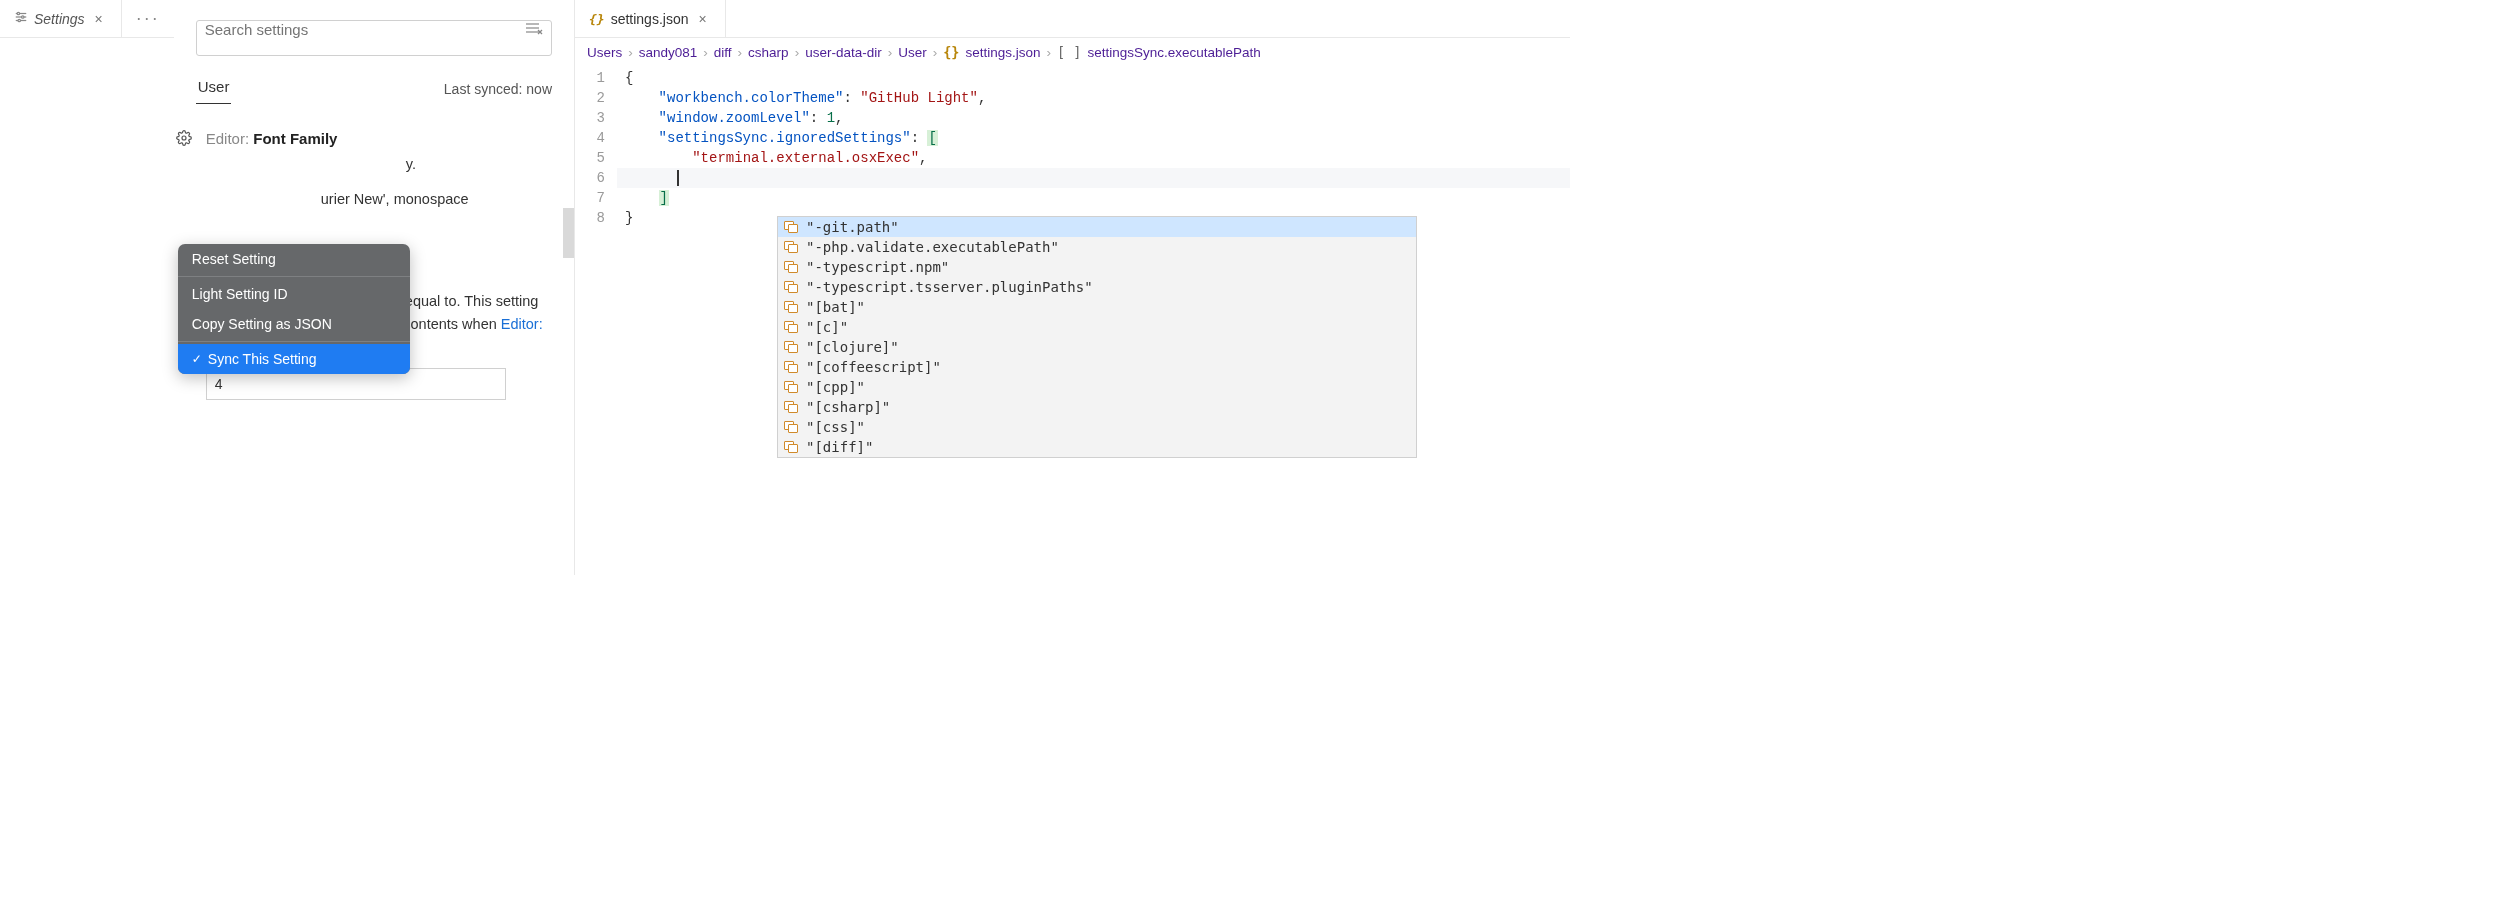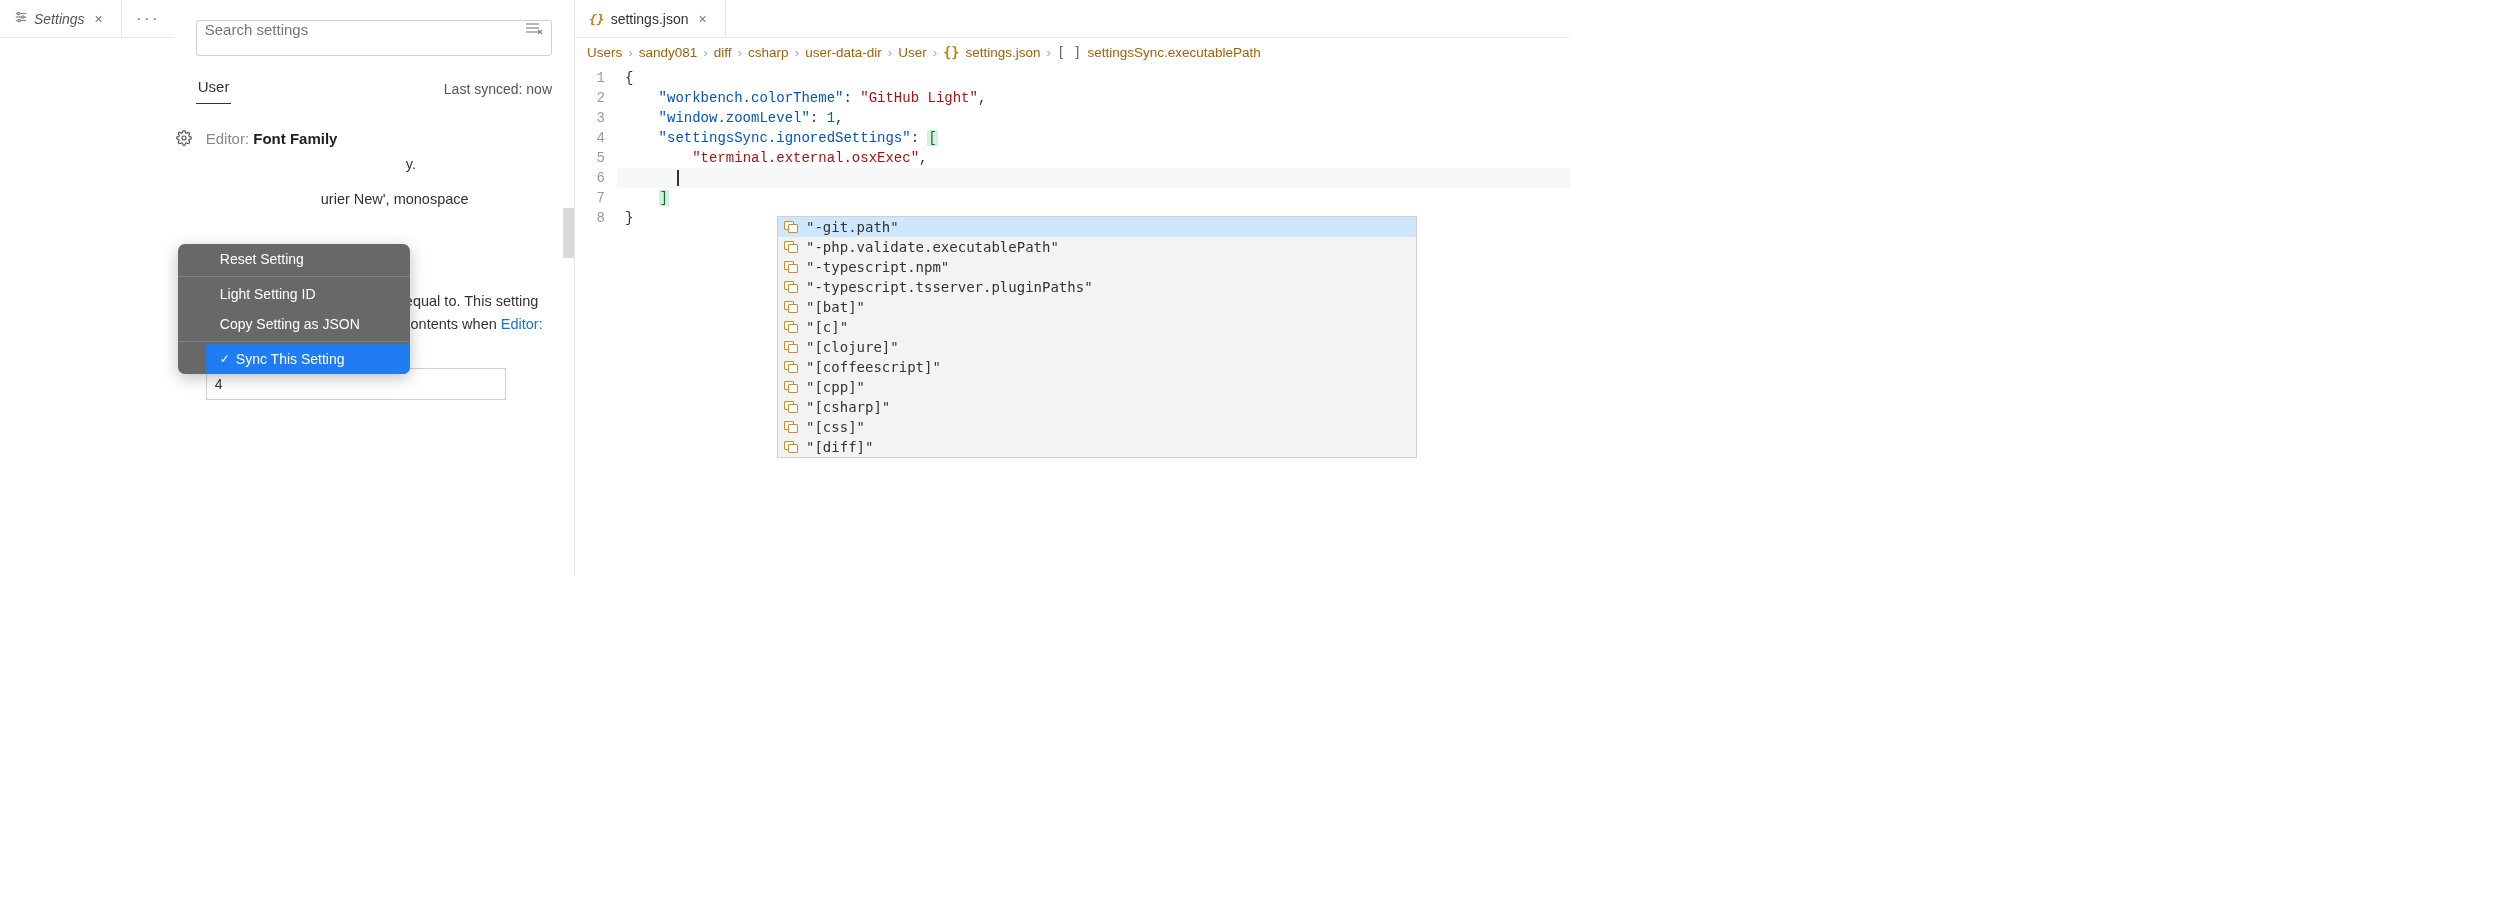--- a/index.html
+++ b/index.html
@@ -61,34 +61,34 @@
     padding:0 8px; font-size:14px; color:#333; outline:none;
   }
 
   
   .context-menu {
     position:absolute; left:4px; top:244px; width:232px;
     background:#66686a; color:#fff; border-radius:7px; overflow:hidden;
     box-shadow:0 4px 16px rgba(0,0,0,0.25); font-size:14px;
     z-index:50;
   }
-  .ctx-item { padding:7px 14px; cursor:pointer;margin-left:28px; }
+  .ctx-item { padding:7px 14px; cursor:pointer; }
   .ctx-sep { height:1px; background:#7e8082; margin:2px 0; }
   .ctx-item.sync { background:#1f7cf2; display:flex; align-items:center; gap:6px; }
   .ctx-check { font-size:12px; }
 
   
   .scroll-thumb { position:absolute; right:0; top:208px; width:11px; height:50px; background:rgba(0,0,0,0.15); }
 
   
   .breadcrumbs {
     display:flex; align-items:center; gap:6px; padding:6px 12px;
     font-size:13.5px; color:#666; flex-wrap:nowrap; overflow:hidden;
   }
-  .crumb { color:#a16207; cursor:pointer; }
+  .crumb { color:#4c1d95; cursor:pointer; }
   .crumb-sep { color:#aaa; }
   .crumb-icon { color:#b8860b; font-family:monospace; font-weight:bold; }
   .crumb-arr { color:#666; font-family:monospace; }
 
   
   .editor-wrap { display:flex; flex:1; font-family: Menlo, Consolas, "Courier New", monospace; font-size:14px; }
   .gutter { width:42px; text-align:right; color:#9a9a9a; padding-top:2px; }
   .gutter .ln { height:20px; line-height:20px; padding-right:12px; }
   .code { flex:1; position:relative; padding-top:2px; }
   .code-line { height:20px; line-height:20px; white-space:pre; padding-left:8px; }

